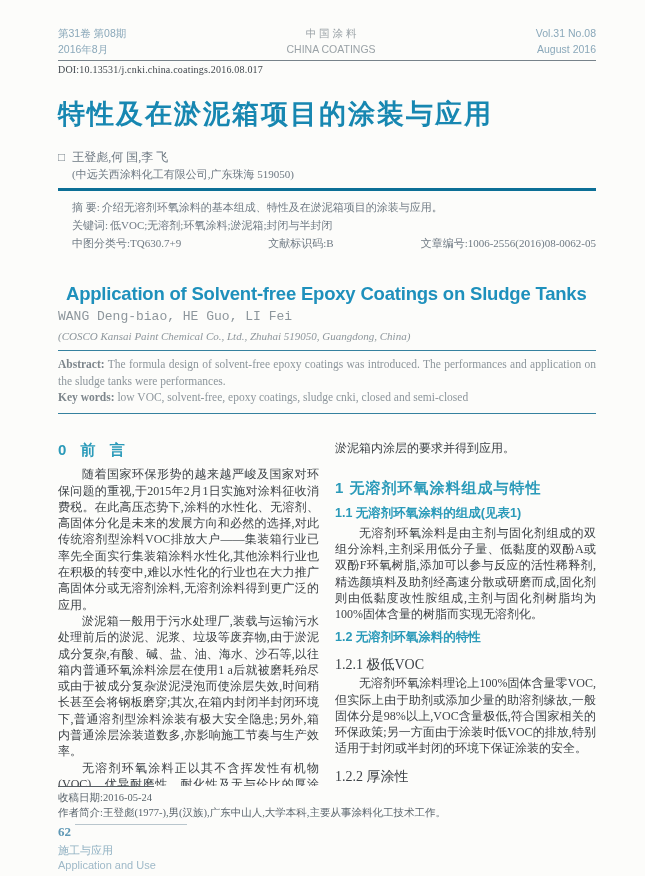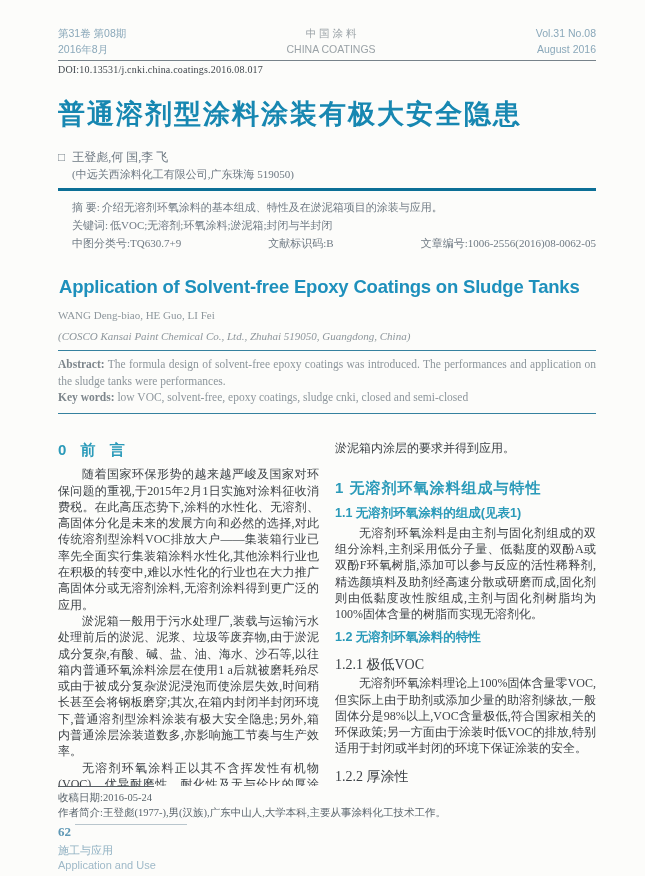--- a/index.html
+++ b/index.html
@@ -22,25 +22,25 @@
     letter-spacing:2px;color:#1787b1;white-space:nowrap;}
   .cn-authors{position:absolute;top:149px;left:58px;font-size:12px;color:#6d7882;}
   .cn-authors .marker{margin-right:7px;color:#7d8890;}
   .cn-affil{position:absolute;top:167px;left:72px;font-size:11px;color:#6d7882;}
   .thick-rule{position:absolute;top:188px;left:58px;width:538px;height:3px;background:#0c6f96;}
   .cn-abstract{position:absolute;top:199px;left:72px;width:524px;font-size:11px;line-height:17.5px;color:#6f7a84;}
   .cn-abstract .lbl{margin-right:2px;}
   .cn-meta{position:absolute;top:236px;left:72px;width:524px;display:flex;justify-content:space-between;
     font-size:11px;color:#6f7a84;}
   
-  .en-title{position:absolute;top:275px;left:58px;width:540px;margin:1px;
+  .en-title{position:absolute;top:275px;left:58px;width:540px;margin:8px;
     font-family:"Liberation Sans",sans-serif;font-weight:bold;font-size:18.5px;
     letter-spacing:-.2px;color:#1e90bc;white-space:nowrap;}
-  .en-authors{position:absolute;top:309px;left:58px;font-family:Liberation Serif, serif;
-    font-size:11px;color:#8d969c;}
+  .en-authors{position:absolute;top:309px;left:58px;font-family:Liberation Mono, monospace;
+    font-size:13px;color:#8d969c;}
   .en-affil{position:absolute;top:330px;left:58px;font-size:11px;font-style:italic;color:#8d969c;}
   .en-abstract{position:absolute;top:350px;left:58px;width:538px;
     border-top:1.5px solid #35819f;border-bottom:1.5px solid #35819f;
     padding:5px 0 7px;font-size:11.5px;line-height:16.5px;color:#8d969c;text-align:justify;}
   .en-abstract p{margin:0;}
   .en-abstract .lbl{font-weight:bold;color:#7d868c;}
   
   .body{position:absolute;top:440px;left:58px;width:538px;height:346px;display:flex;gap:16px;
     overflow:hidden;font-size:12px;line-height:16.3px;text-align:justify;}
   .col{width:261px;}
@@ -79,21 +79,21 @@
       <div>CHINA COATINGS</div>
     </div>
     <div class="h-right">
       <div>Vol.31 No.08</div>
       <div>August 2016</div>
     </div>
   </div>
   <div class="header-rule"></div>
   <div class="doi">DOI:10.13531/j.cnki.china.coatings.2016.08.017</div>
 
-  <h1 class="cn-title">普通溶剂型涂料涂装有极大安全隐患</h1>
+  <h1 class="cn-title">特性及在淤泥箱项目的涂装与应用</h1>
   <div class="cn-authors">
     <span class="marker">□</span><span>王登彪,何 国,李 飞</span>
   </div>
   <div class="cn-affil">(中远关西涂料化工有限公司,广东珠海 519050)</div>
 
   <div class="thick-rule"></div>
 
   <div class="cn-abstract">
     <div>
       <span class="lbl">摘 要:</span><span>介绍无溶剂环氧涂料的基本组成、特性及在淤泥箱项目的涂装与应用。</span>

